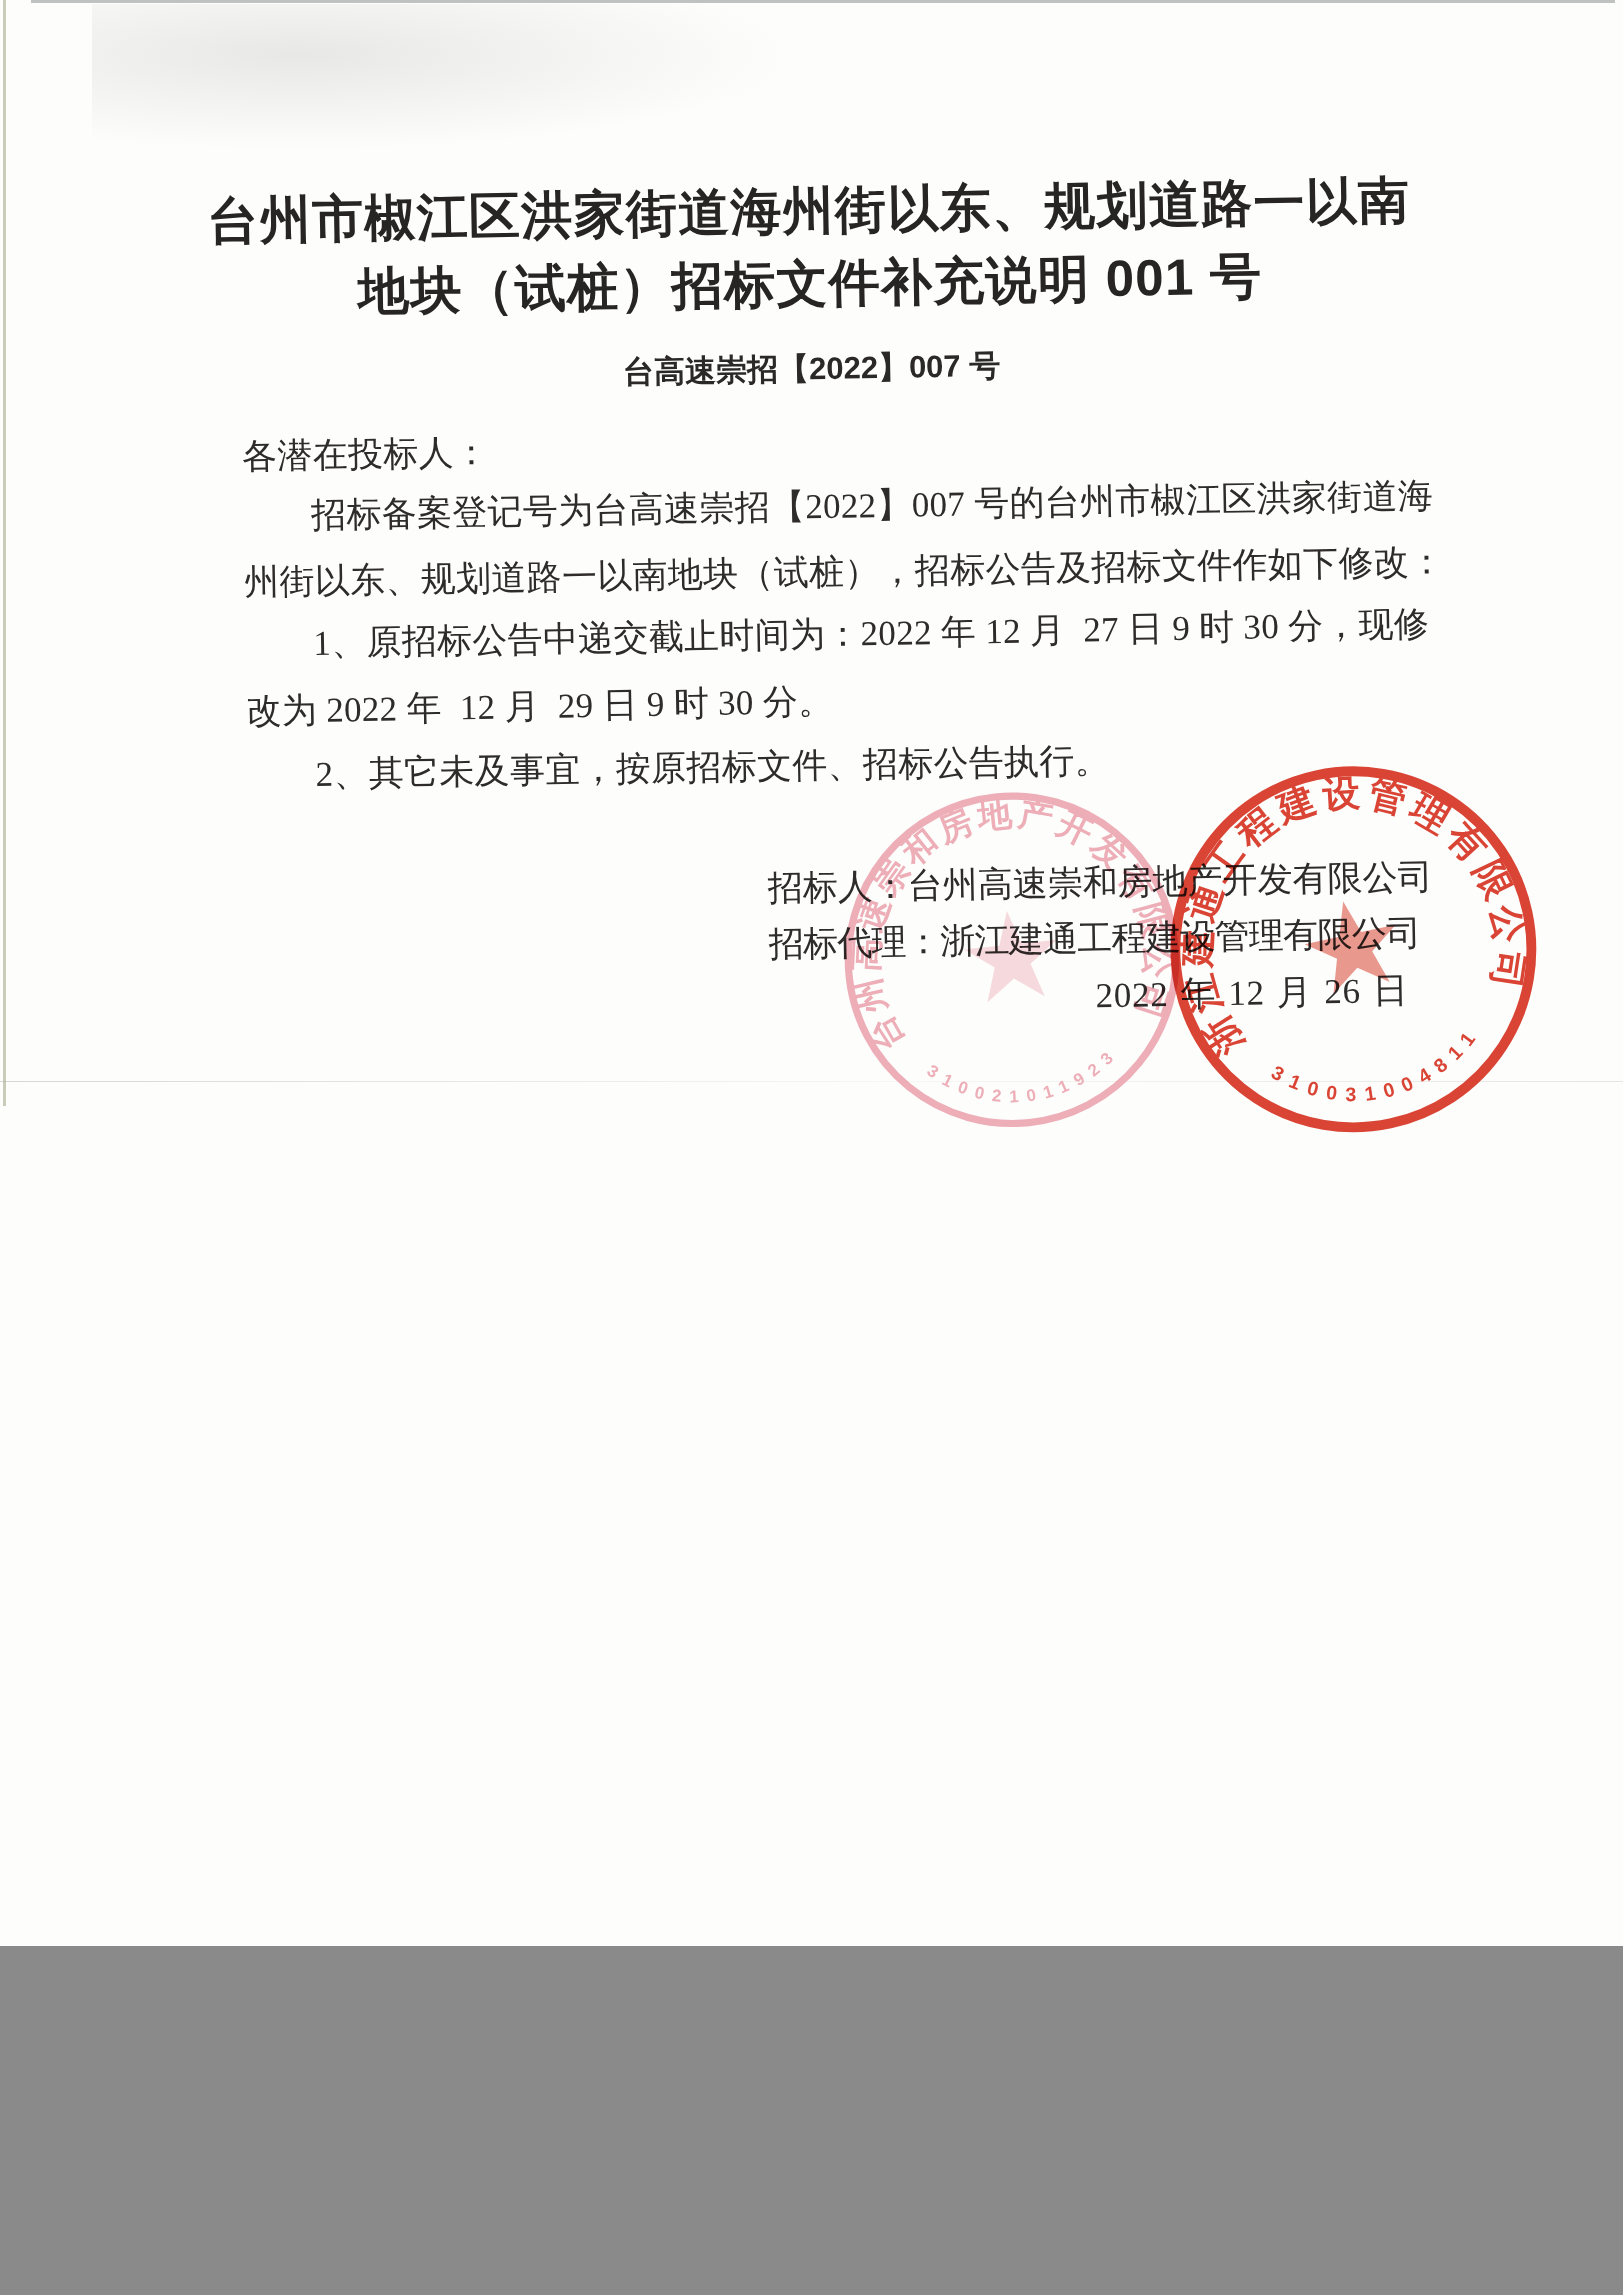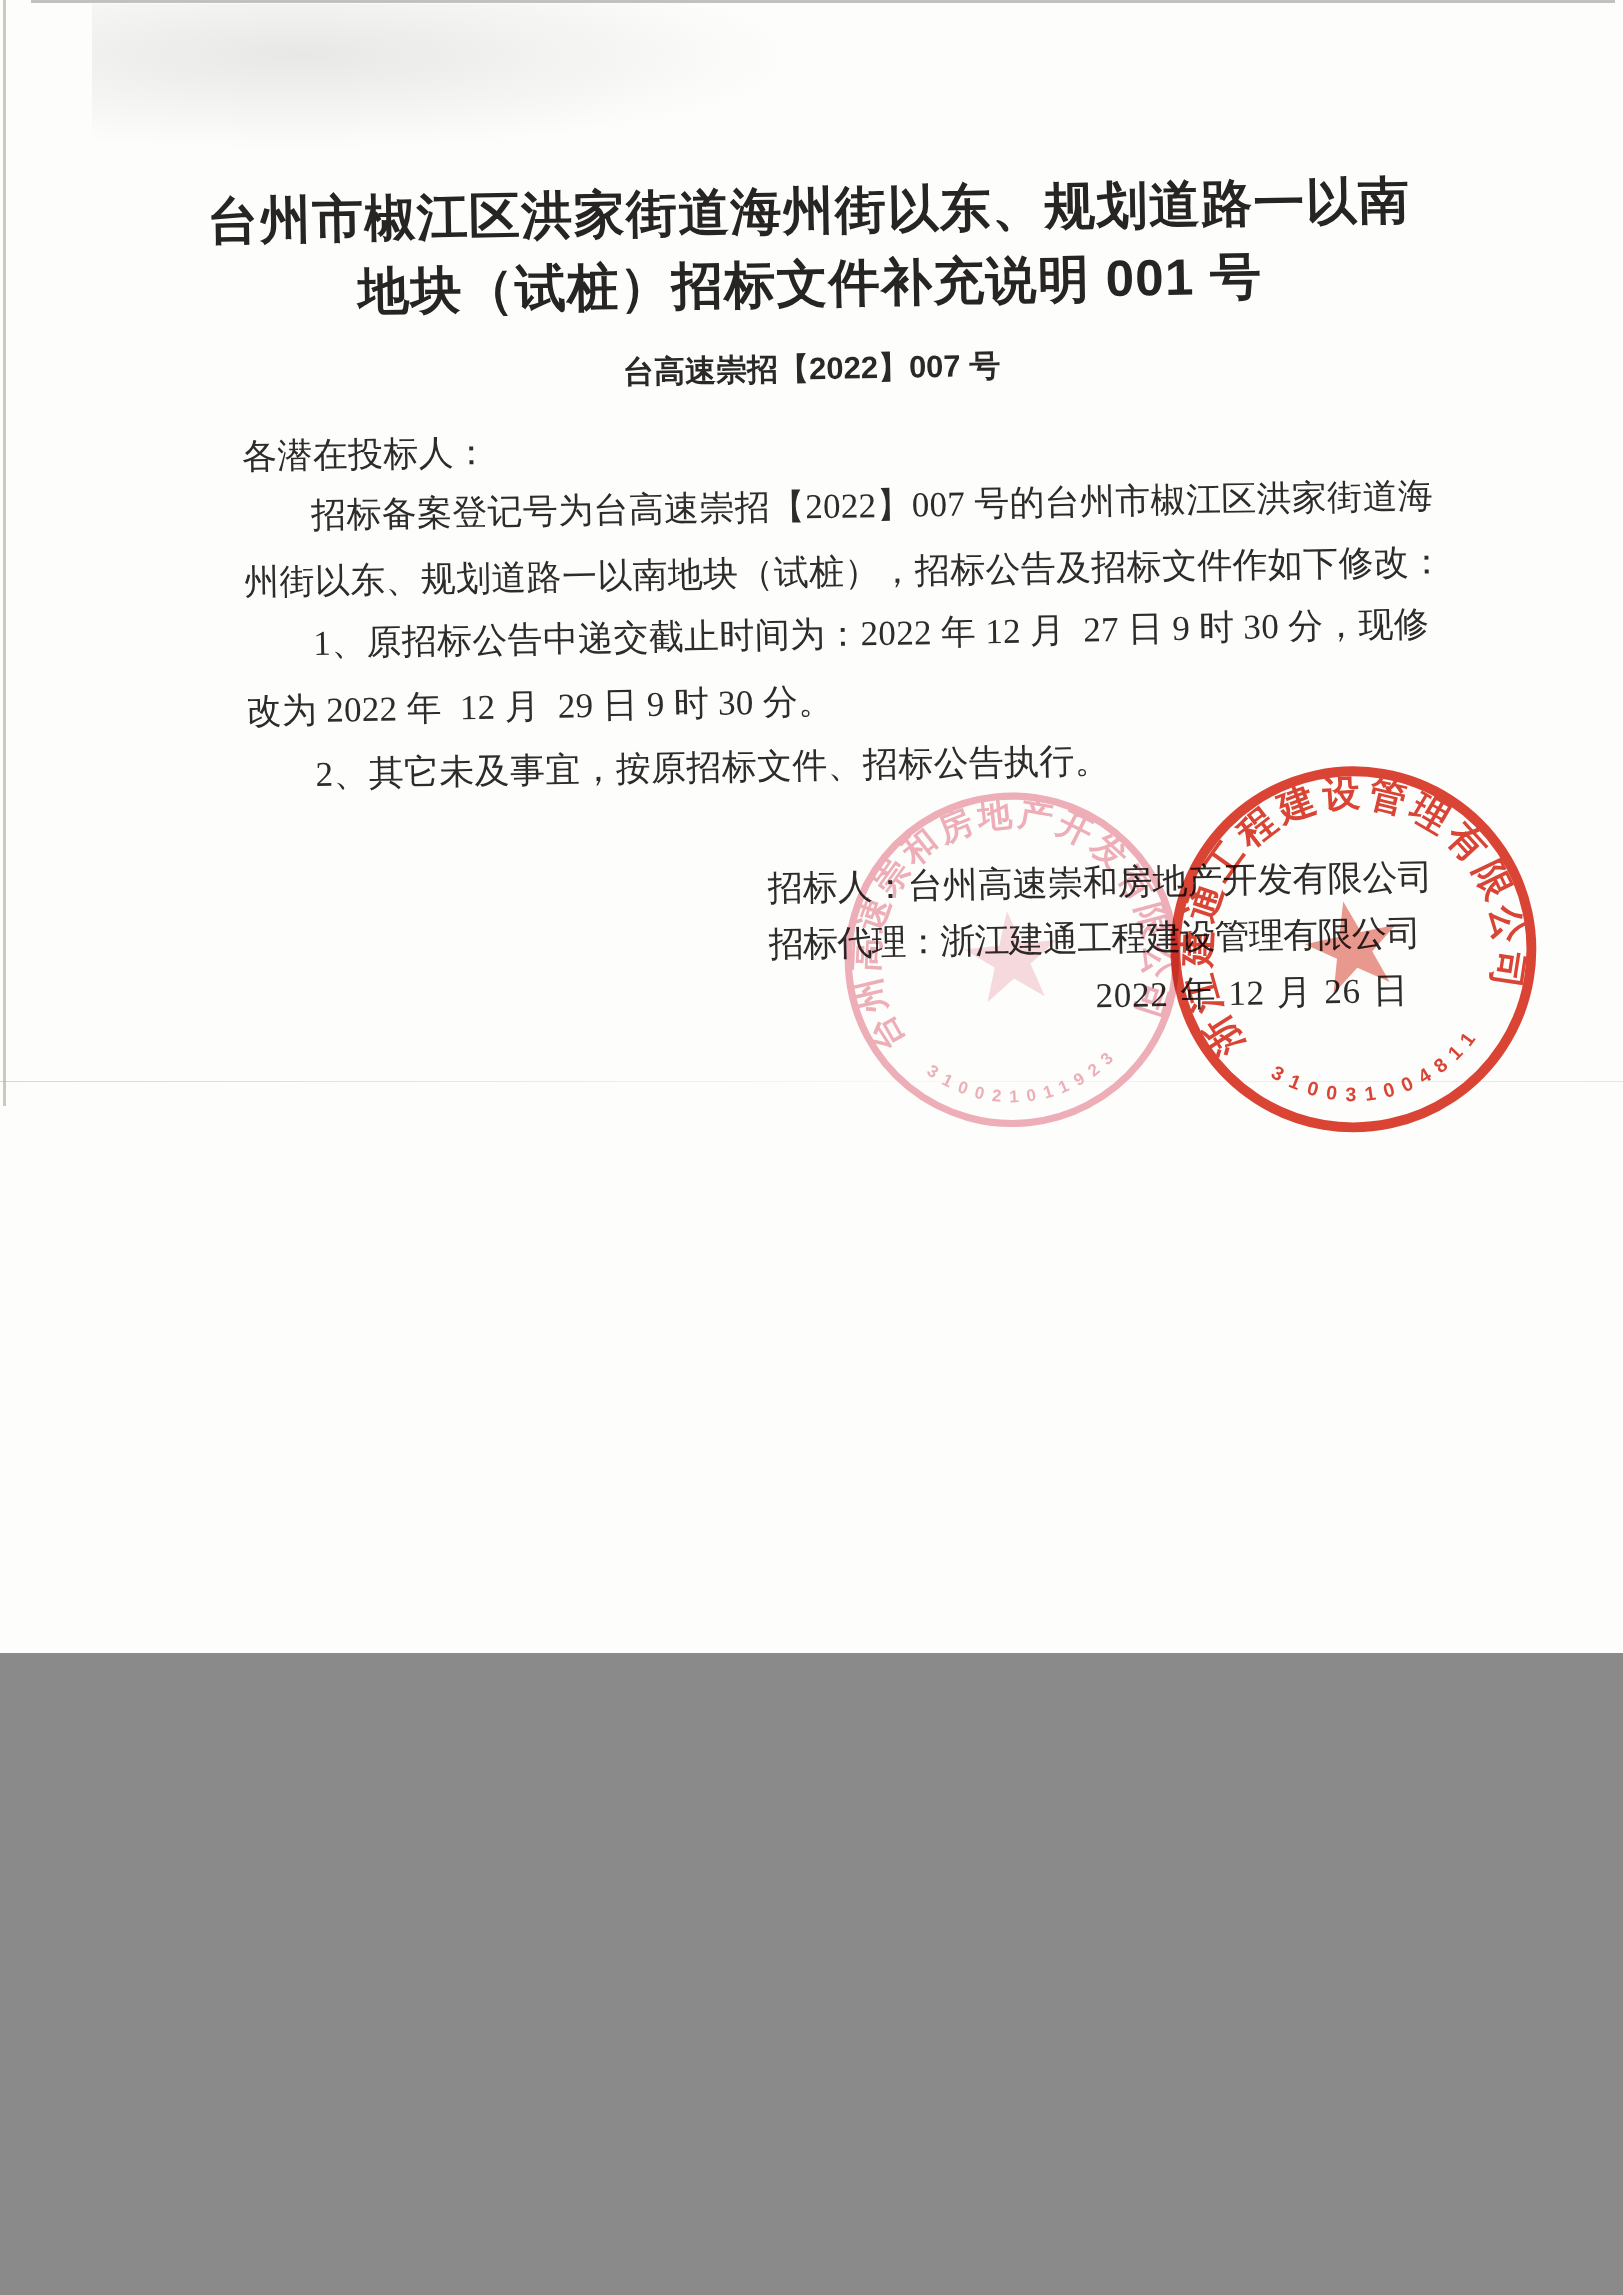--- a/index.html
+++ b/index.html
@@ -1,18 +1,18 @@
 <!DOCTYPE html>
 <html style="font-size:10.5px"><head>
 <meta charset="utf-8">
 <style>
   html,body{margin:0;padding:0;background:#8a8a8a;}
   .page{
     position:relative;
-    width:1623px;height:1653px;
+    width:1623px;height:1946px;
     background:#fdfdfb;
     overflow:hidden;
     font-family:"Liberation Serif", serif;
     color:#2e2c2a;
   }
   
   .art-topline{position:absolute;left:31px;top:0;width:1584px;height:2.6px;background:#a9adad;opacity:.75;}
   .art-leftline{position:absolute;left:3.3px;top:0;width:2.6px;height:1106px;background:#c3c7b4;opacity:.9;}
   .art-mottle{position:absolute;left:92px;top:3.9px;width:687px;height:144px;
     background:radial-gradient(ellipse at 30% 35%, rgba(214,216,212,.55), rgba(255,255,255,0) 72%);}

